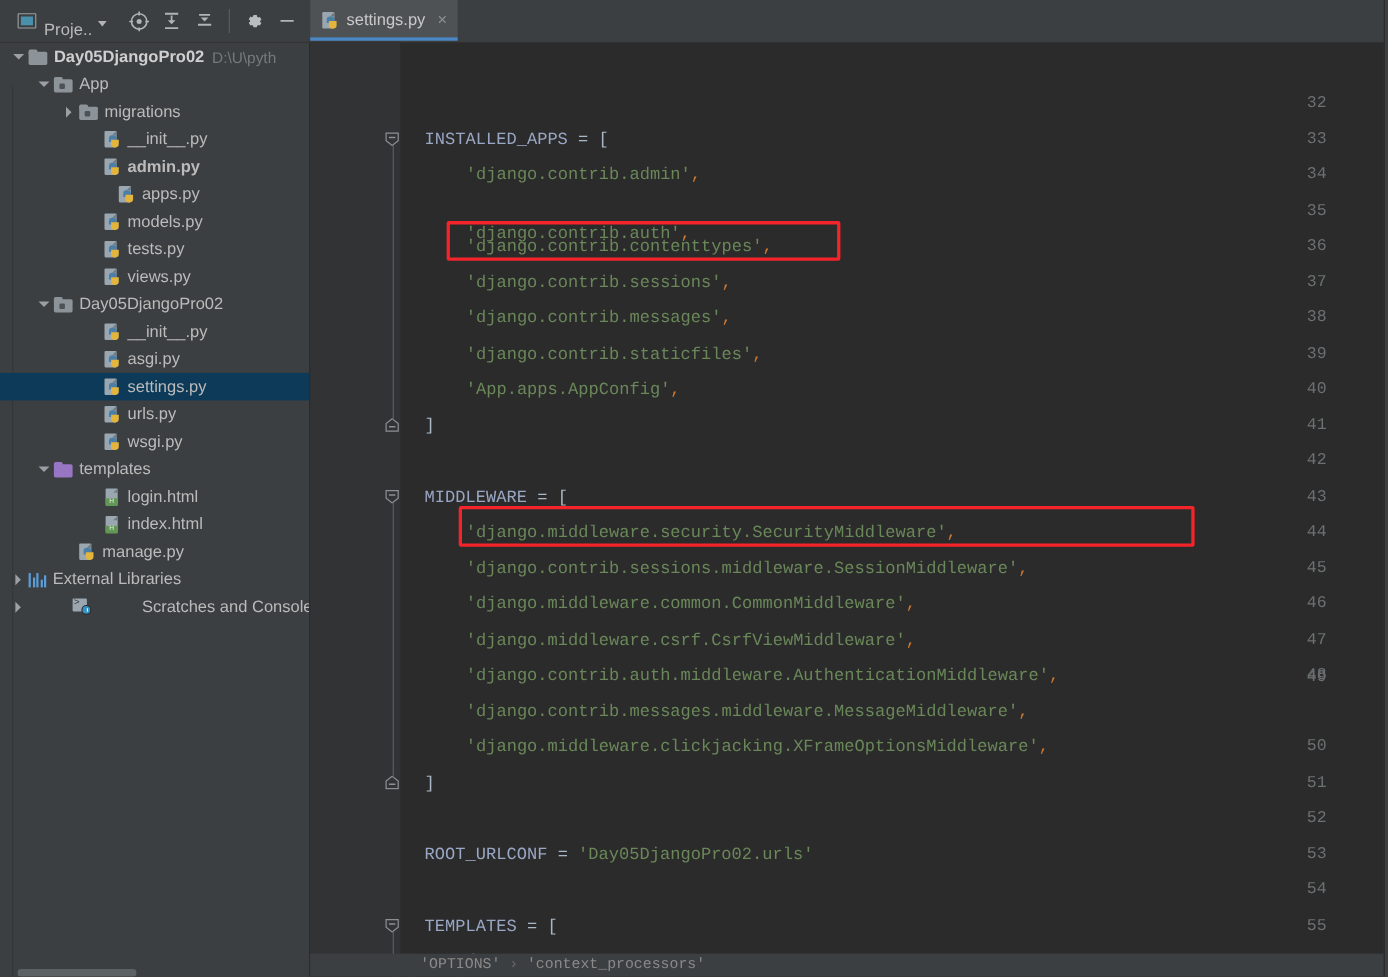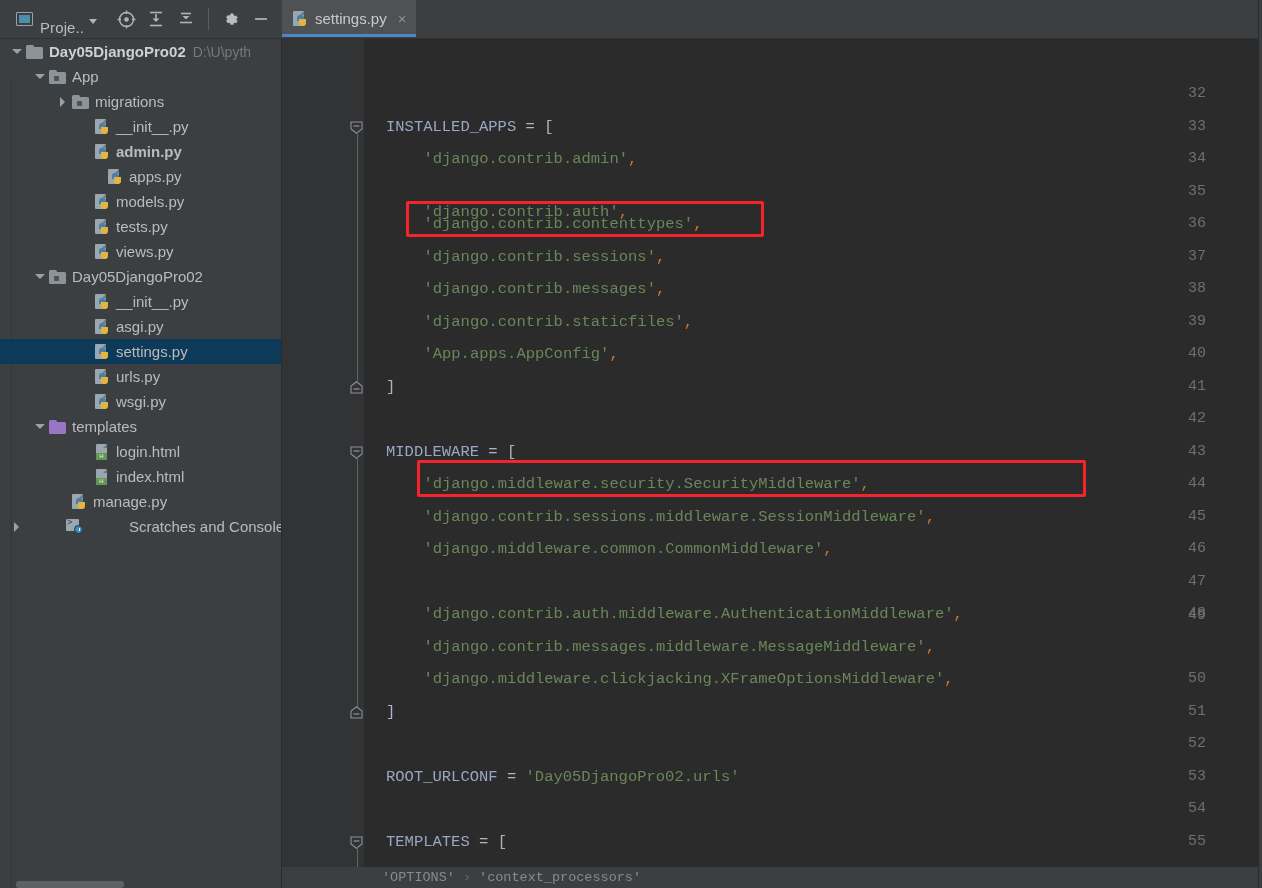--- a/index.html
+++ b/index.html
@@ -384,20 +384,31 @@
           <span class="tlabel">index.html</span>
         </div>
         <div class="trow" style="padding-left: 56px;">
           <span class="arr"></span>
           <span class="pyico">
             <span class="pg"></span>
             <span class="pb"></span>
             <span class="py"></span>
           </span>
           <span class="tlabel">manage.py</span>
+        </div>
+        <div class="trow" style="padding-left: 10px;">
+          <span class="arr right"></span>
+          <span class="libico">
+            <i style="height:13px"></i>
+            <i style="height:9px"></i>
+            <i style="height:13px"></i>
+            <i style="height:7px"></i>
+            <i style="height:11px"></i>
+          </span>
+          <span class="tlabel">External Libraries</span>
         </div>
         <div class="trow" style="padding-left: 10px; gap: 40px;">
           <span class="arr right"></span>
           <span class="scrico">
             <span class="sq"></span>
             <span class="cl"></span>
           </span>
           <span class="tlabel">Scratches and Consoles</span>
         </div>
       </div>
@@ -473,20 +484,21 @@
         <div class="cline" style="top: 208.5px; left: 59.4px;"><span class="c-str">'django.contrib.sessions'</span><span class="c-comma">,</span></div>
         <div class="cline" style="top: 241px; left: 59.4px;"><span class="c-str">'django.contrib.messages'</span><span class="c-comma">,</span></div>
         <div class="cline" style="top: 273.5px; left: 59.4px;"><span class="c-str">'django.contrib.staticfiles'</span><span class="c-comma">,</span></div>
         <div class="cline" style="top: 306px; left: 59.4px;"><span class="c-str">'App.apps.AppConfig'</span><span class="c-comma">,</span></div>
         <div class="cline" style="top: 338.5px; left: 22px;"><span class="c-brk">]</span></div>
         <div class="cline" style="top: 371px; left: 22px;"></div>
         <div class="cline" style="top: 403.5px; left: 22px;"><span class="c-const">MIDDLEWARE</span><span class="c-op"> </span><span class="c-op">=</span><span class="c-op"> </span><span class="c-brk">[</span></div>
         <div class="cline" style="top: 436px; left: 59.4px;"><span class="c-str">'django.middleware.security.SecurityMiddleware'</span><span class="c-comma">,</span></div>
         <div class="cline" style="top: 468.5px; left: 59.4px;"><span class="c-str">'django.contrib.sessions.middleware.SessionMiddleware'</span><span class="c-comma">,</span></div>
         <div class="cline" style="top: 501px; left: 59.4px;"><span class="c-str">'django.middleware.common.CommonMiddleware'</span><span class="c-comma">,</span></div>
+        <div class="cline" style="top: 533.5px; left: 59.4px;"><span class="c-str">'django.middleware.csrf.CsrfViewMiddleware'</span><span class="c-comma">,</span></div>
         <div class="cline" style="top: 566px; left: 59.4px;"><span class="c-str">'django.contrib.auth.middleware.AuthenticationMiddleware'</span><span class="c-comma">,</span></div>
         <div class="cline" style="top: 598.5px; left: 59.4px;"><span class="c-str">'django.contrib.messages.middleware.MessageMiddleware'</span><span class="c-comma">,</span></div>
         <div class="cline" style="top: 631px; left: 59.4px;"><span class="c-str">'django.middleware.clickjacking.XFrameOptionsMiddleware'</span><span class="c-comma">,</span></div>
         <div class="cline" style="top: 663.5px; left: 22px;"><span class="c-brk">]</span></div>
         <div class="cline" style="top: 696px; left: 22px;"></div>
         <div class="cline" style="top: 728.5px; left: 22px;"><span class="c-const">ROOT_URLCONF</span><span class="c-op"> </span><span class="c-op">=</span><span class="c-op"> </span><span class="c-str">'Day05DjangoPro02.urls'</span></div>
         <div class="cline" style="top: 761px; left: 22px;"></div>
         <div class="cline" style="top: 793.5px; left: 22px;"><span class="c-const">TEMPLATES</span><span class="c-op"> </span><span class="c-op">=</span><span class="c-op"> </span><span class="c-brk">[</span></div>
         <div class="cline" style="top: 826px; left: 59.4px;"><span class="c-brk">{</span></div>
         <div class="iguide" style="left: 57.4px; top: 844.5px; height: 40px;"></div>

